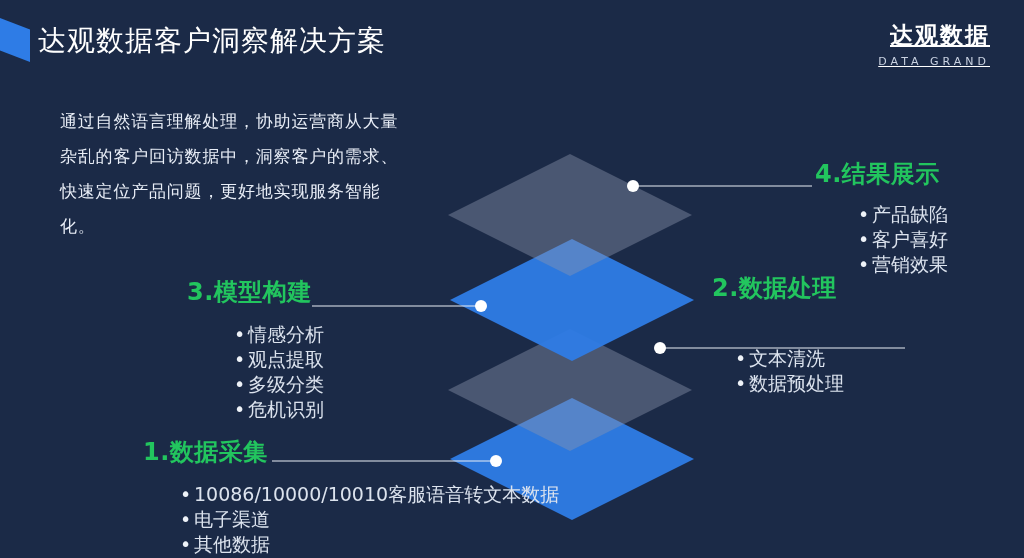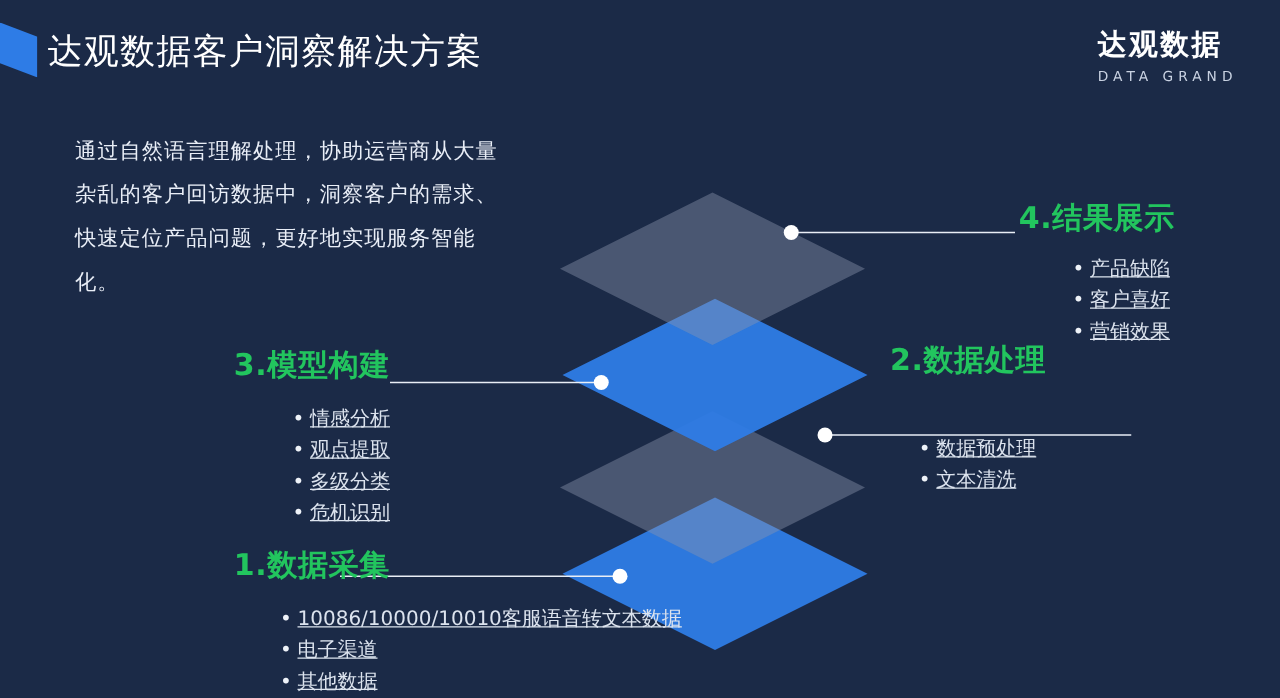--- a/index.html
+++ b/index.html
@@ -19,21 +19,21 @@
     width: 30px; height: 44px;
     background: #2e7ce6;
     clip-path: polygon(0 0, 100% 26%, 100% 100%, 0 74%);
   }
   .slide-title {
     position: absolute; left: 38px; top: 22px;
     font-size: 28px; font-weight: normal; letter-spacing: 1px;
     color: #ffffff; white-space: nowrap;
   }
   .logo {
-    position: absolute; right: 34px; top: 20px; text-align: left;
+    position: absolute; right: 34px; top: 20px; text-align: right; text-decoration: underline;
   }
   .logo-cn { font-size: 23px; font-weight: bold; letter-spacing: 2px; color: #ffffff; }
   .logo-en { margin-top: 4px; font-size: 11px; letter-spacing: 4px; color: #c9d2e2; }
 
   
   .intro {
     position: absolute; left: 60px; top: 104px;
     width: 352px;
     font-size: 17px; letter-spacing: 0.8px; line-height: 35px;
     color: #e9eef7;
@@ -45,29 +45,29 @@
   
   .step { position: absolute; }
   .step-label {
     font-size: 24px; font-weight: bold; color: #22c55e;
     letter-spacing: 0.5px; white-space: nowrap;
   }
   .bullets { list-style: none; }
   .bullets li {
     position: relative;
     padding-left: 14px;
-    font-size: 16px; line-height: 25px;
-    color: #dce3ee; white-space: nowrap; text-decoration: underline;
+    font-size: 19px; line-height: 25px;
+    color: #dce3ee; white-space: nowrap;
   }
   .bullets li::before {
     content: "•";
     position: absolute; left: 0; top: 0;
     color: #eef2f8;
   }
-  .step-1 { left: 143px; top: 436px; margin-left: 44px; }
+  .step-1 { left: 143px; top: 436px; }
   .step-1 .bullets { margin-top: 14px; padding-left: 37px; }
   .step-2 { left: 712px; top: 272px; }
   .step-2 .bullets { margin-top: 42px; padding-left: 23px; }
   .step-3 { left: 175px; top: 276px; margin-left: 12px; }
   .step-3 .bullets { margin-top: 14px; padding-left: 47px; }
   .step-4 { left: 815px; top: 158px; }
   .step-4 .bullets { margin-top: 12px; padding-left: 43px; }
 </style>
 </head>
 <body>
@@ -117,22 +117,22 @@
       <li>情感分析</li>
       <li>观点提取</li>
       <li>多级分类</li>
       <li>危机识别</li>
     </ul>
   </div>
 
   <div class="step step-2">
     <div class="step-label">2.数据处理</div>
     <ul class="bullets">
+      <li>文本清洗</li>
       <li>数据预处理</li>
-      <li>文本清洗</li>
     </ul>
   </div>
 
   <div class="step step-1">
     <div class="step-label">1.数据采集</div>
     <ul class="bullets">
       <li>10086/10000/10010客服语音转文本数据</li>
       <li>电子渠道</li>
       <li>其他数据</li>
     </ul>

